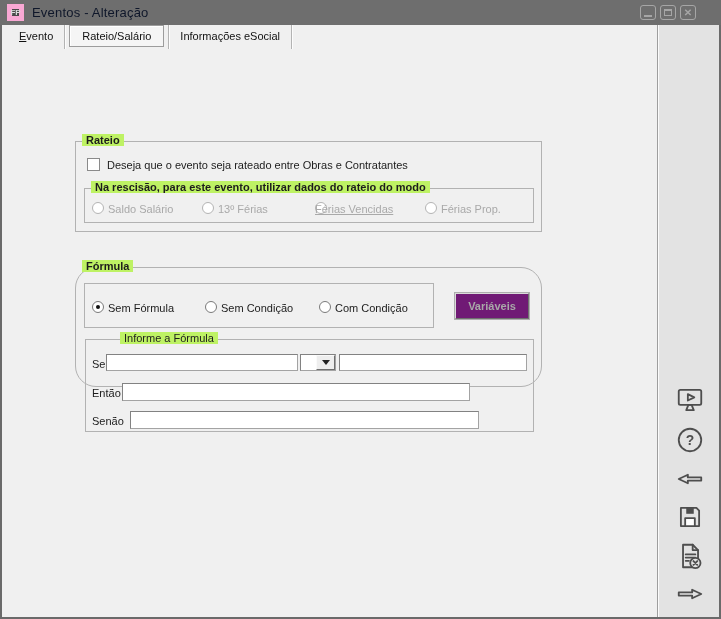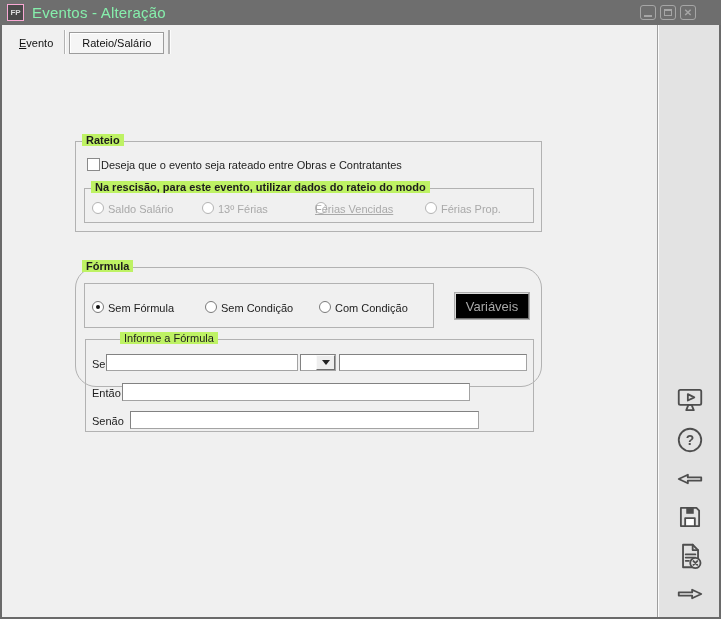--- a/index.html
+++ b/index.html
@@ -12,25 +12,25 @@
     -webkit-user-select:none; user-select:none;
   }
 
   
   .titlebar {
     position:absolute; left:0; top:0; width:721px; height:25px;
     background:#6e6e6e; display:flex; align-items:center;
   }
   .app-icon {
     width:17px; height:17px; margin-left:7px;
-    background:#4a4a4a; border:1px solid #f9a8d4;
+    background:#4a4a4a; border:5px solid #f9a8d4;
     color:#dcdcdc; font-size:8px; font-weight:bold;
     display:flex; align-items:center; justify-content:center;
   }
-  .title-text { color:#86efac; font-size:15px; margin-left:8px; letter-spacing:.2px; }
+  .title-text { color:#0f172a; font-size:13px; margin-left:8px; letter-spacing:.2px; }
   .win-btns { position:absolute; right:25px; top:5px; display:flex; gap:4px; }
   .win-btn {
     width:16px; height:15px; border:1px solid #a6a6a6; border-radius:3px;
     position:relative; color:#a6a6a6;
   }
   .win-btn .min-glyph { position:absolute; left:3px; right:3px; bottom:2px; height:2px; background:#a6a6a6; }
   .win-btn .max-glyph { position:absolute; left:3px; right:3px; top:3px; bottom:3px; border:1px solid #a6a6a6; border-top-width:2px; }
   .win-btn .close-glyph { position:absolute; inset:0; font-size:10px; font-weight:bold; line-height:13px; text-align:center; }
 
   
@@ -38,21 +38,21 @@
     position:absolute; left:2px; top:25px; width:655px; height:592px;
     background:#f0f0f0;
   }
   .sidebar {
     position:absolute; left:657px; top:25px; width:62px; height:592px;
     background:#e3e3e3; border-left:1px solid #9e9e9e;
     box-shadow:inset 1px 0 0 #fbfbfb;
   }
 
   
-  .tabbar { position:absolute; left:0; top:0; width:100%; height:29px; display:flex; align-items:flex-end; padding-left:6px; }
+  .tabbar { position:absolute; left:0; top:0; width:100%; height:29px; display:flex; align-items:flex-start; padding-left:6px; }
   .tab { height:22px; display:flex; align-items:center; padding:0 11px; font-size:11px; color:#111; }
   .tab-label { display:inline-block; }
   .tab-label.accel::first-letter { text-decoration:underline; }
   .tab-sep { width:1px; height:24px; background:#b3b3b3; box-shadow:1px 0 0 #fcfcfc; }
   .tab.active {
     background:#f5f5f5; border:1px solid #9c9c9c;
     box-shadow:inset 1px 1px 0 #ffffff; margin:0 4px; padding:0 12px;
   }
 
   
@@ -93,24 +93,24 @@
   }
   .combo-field { flex:1; background:#fff; }
   .combo-btn {
     width:19px; background:#eeeeee;
     border:1px solid; border-color:#fafafa #6f6f6f #6f6f6f #fafafa;
     display:flex; align-items:center; justify-content:center;
   }
   .combo-arrow { width:0; height:0; border-left:4px solid transparent; border-right:4px solid transparent; border-top:5px solid #222; }
 
   .btn {
-    position:absolute; background:#000000;
+    position:absolute; background:#701a75;
     border:1px solid; border-color:#dadada #6f6f6f #6f6f6f #dadada;
     outline:1px solid #adadad;
-    font-size:13px; font-weight:normal; display:flex; align-items:center; justify-content:center;
+    font-size:11px; font-weight:bold; display:flex; align-items:center; justify-content:center;
   }
   .btn.disabled { color:#a8a8a8; }
 
   
   .side-icon { position:absolute; left:17px; width:30px; height:30px; }
   .side-icon svg { width:100%; height:100%; stroke:#4e4e4e; fill:none; stroke-width:1.7; stroke-linejoin:round; stroke-linecap:round; }
 </style>
 </head>
 <body>
 
@@ -136,28 +136,31 @@
 
     <div class="tabbar">
       <div class="tab">
         <span class="tab-label accel">Evento</span>
       </div>
       <div class="tab-sep"></div>
       <div class="tab active">
         <span class="tab-label">Rateio/Salário</span>
       </div>
       <div class="tab-sep"></div>
+      <div class="tab">
+        <span class="tab-label">Informações eSocial</span>
+      </div>
       <div class="tab-sep"></div>
     </div>
 
     <div class="group" style="left:73px; top:116px; width:467px; height:91px;">
       <div class="legend">Rateio</div>
 
       <div class="checkbox" style="left:11px; top:16px;"></div>
-      <span class="lbl" style="position:absolute; left:25px; top:17px;">Deseja que o evento seja rateado entre Obras e Contratantes</span>
+      <span class="lbl" style="position:absolute; left:31px; top:17px;">Deseja que o evento seja rateado entre Obras e Contratantes</span>
 
       <div class="group" style="left:8px; top:46px; width:450px; height:35px;">
         <div class="legend">Na rescisão, para este evento, utilizar dados do rateio do modo</div>
 
         <div class="radio disabled" style="left:7px; top:13px;"></div>
         <span class="lbl disabled" style="position:absolute; left:23px; top:14px;">Saldo Salário</span>
 
         <div class="radio disabled" style="left:117px; top:13px;"></div>
         <span class="lbl disabled" style="position:absolute; left:133px; top:14px;">13º Férias</span>
 

